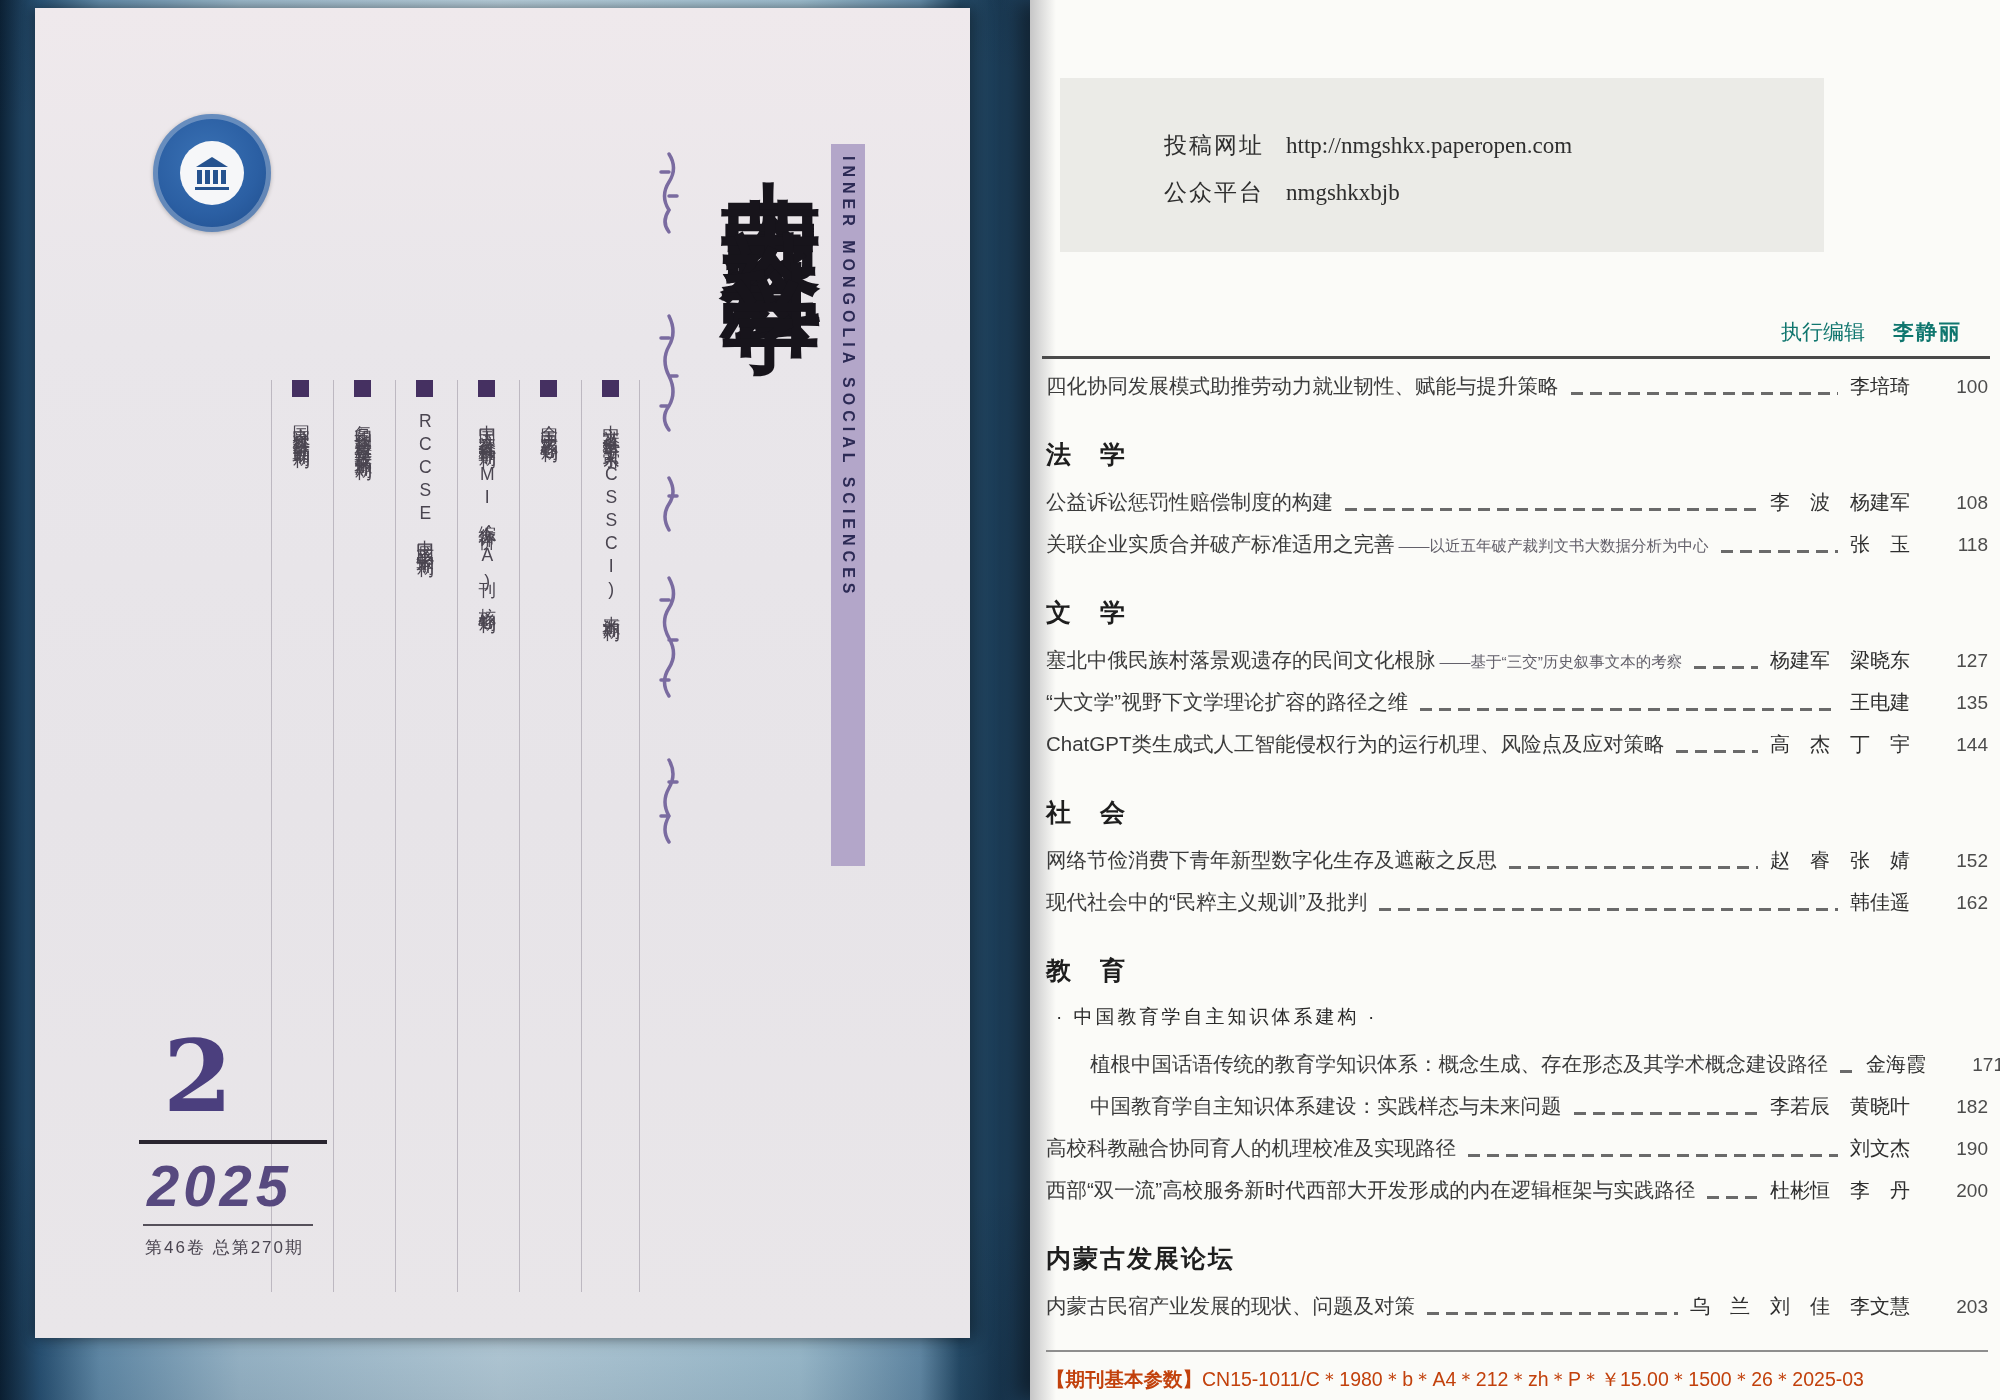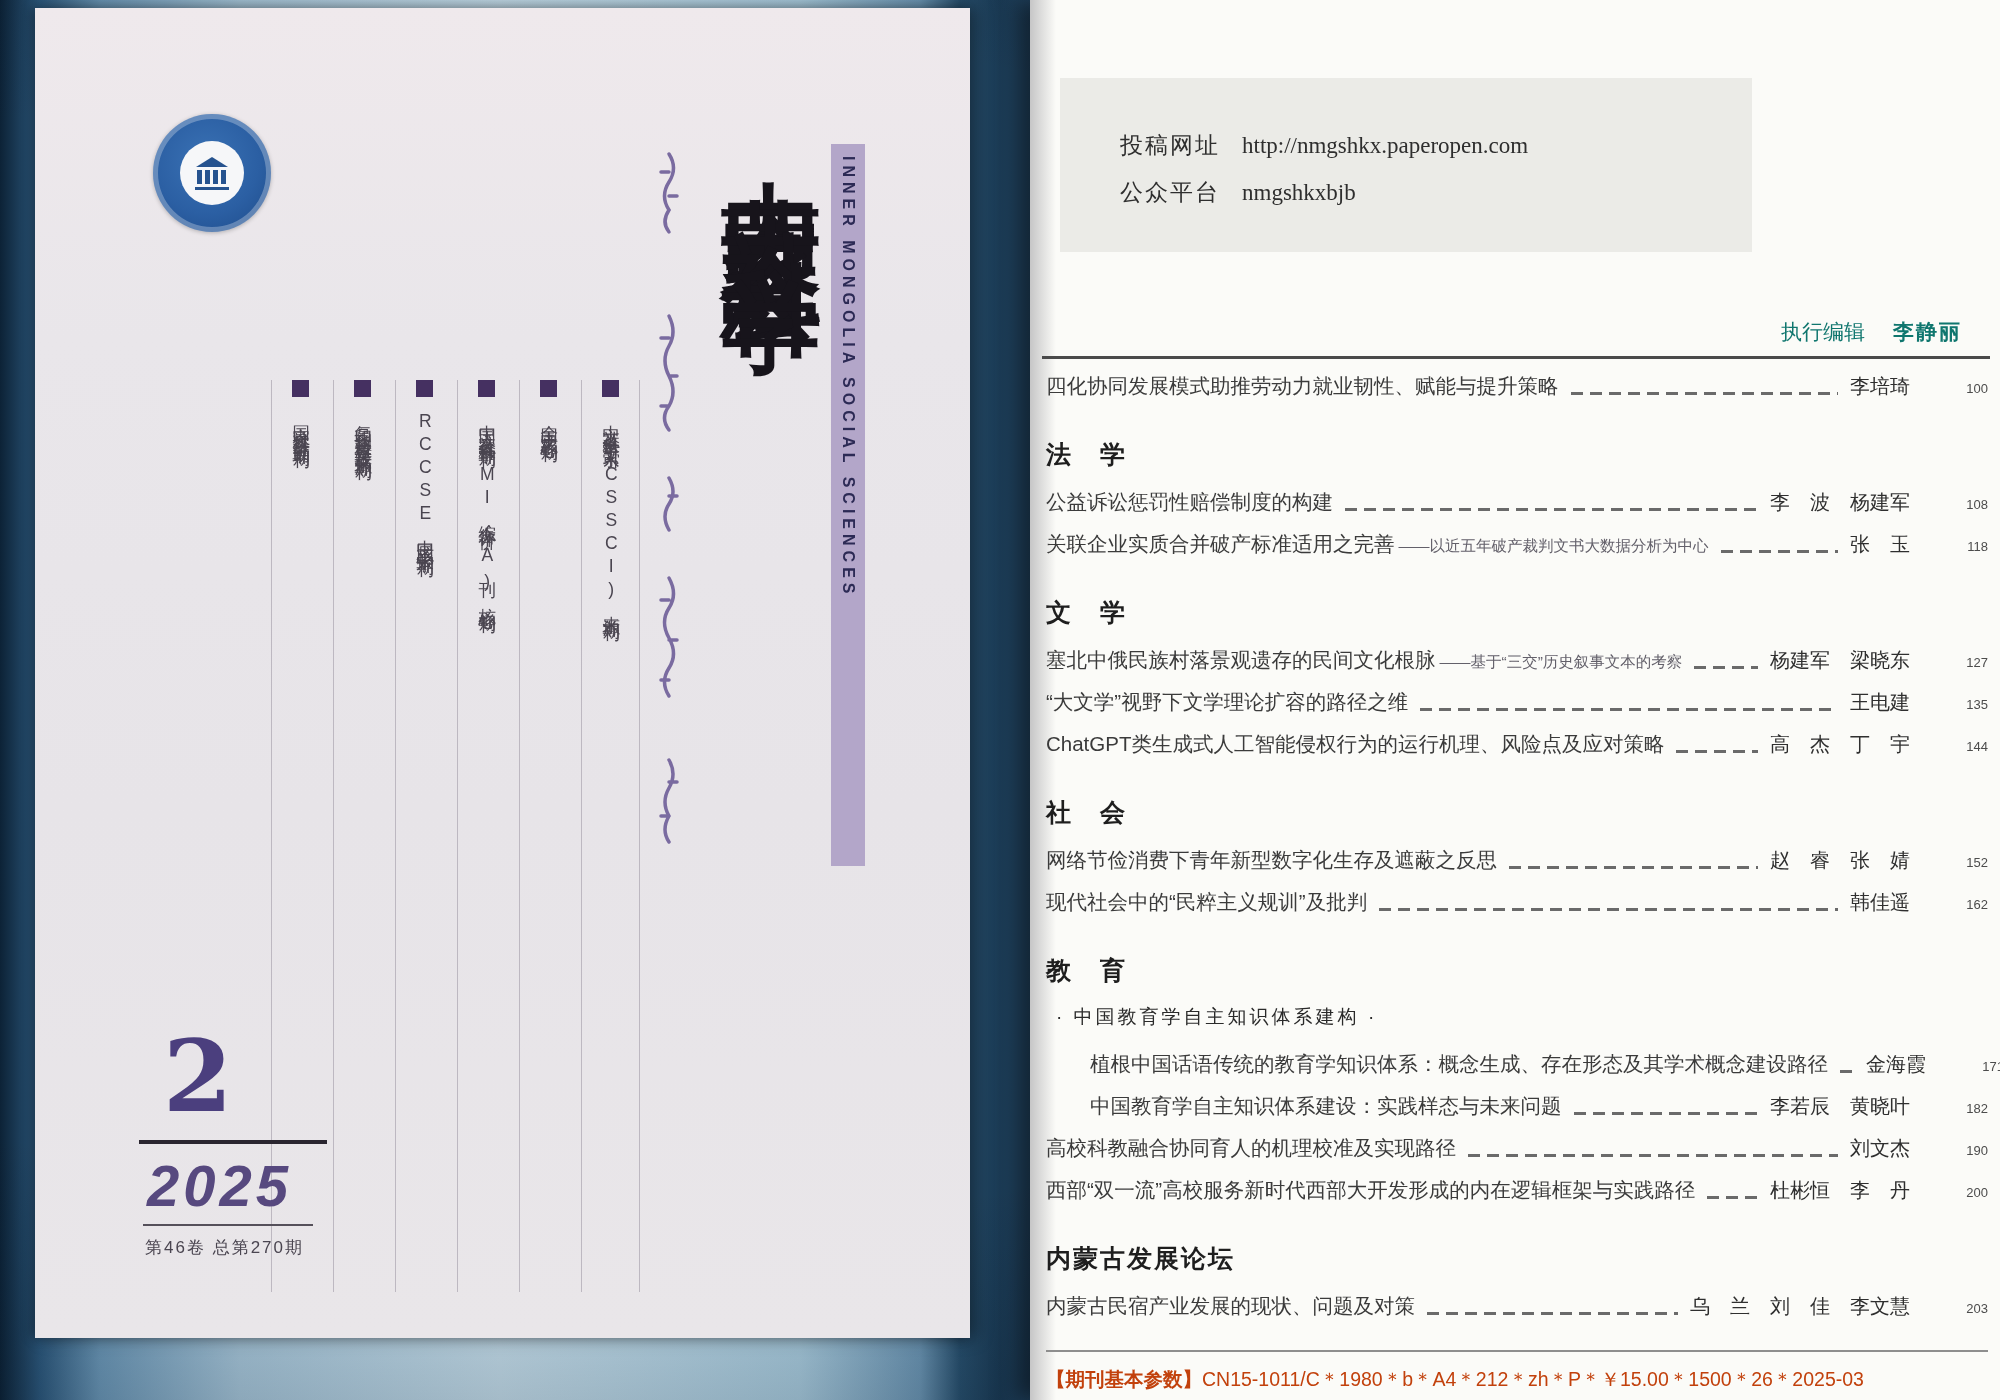--- a/index.html
+++ b/index.html
@@ -82,40 +82,40 @@
   
   .page{
     position:absolute;left:1030px;top:0;width:970px;height:1400px;
     background:#fbfbf8;z-index:2;
     box-shadow:-12px 0 20px rgba(0,0,0,.5);
   }
   .page::before{content:"";position:absolute;left:0;top:0;bottom:0;width:26px;
     background:linear-gradient(90deg,rgba(60,60,70,.28),rgba(60,60,70,0));}
 
   .notice-box{
-    position:absolute;left:30px;top:78px;width:692px;height:174px;background:#ebebe7;
-    padding:44px 0 0 60px;box-sizing:border-box;
+    position:absolute;left:30px;top:78px;width:764px;height:174px;background:#ebebe7;
+    padding:44px 0 0 104px;box-sizing:border-box;
   }
   .notice-row{font-size:23px;color:#2e2e2e;line-height:46px;white-space:pre;}
   .notice-row .lbl{letter-spacing:2px;}
   .notice-row .val{font-family:"Liberation Serif",serif;margin-left:22px;}
 
   .editor-line{position:absolute;right:38px;top:318px;font-size:21px;color:#0f766e;}
   .editor-line .ed-name{font-weight:bold;margin-left:28px;letter-spacing:2px;}
   .top-rule{position:absolute;left:12px;right:10px;top:356px;height:3px;background:#4a4a4a;}
 
   .toc{position:absolute;left:16px;right:12px;top:372px;}
   .row{display:flex;align-items:baseline;height:42px;white-space:nowrap;}
   .row.ind{padding-left:44px;}
   .row .t{font-size:20.5px;color:#3b3b3b;flex:0 0 auto;}
   .row .sub{font-size:15.5px;color:#63606a;margin-left:4px;flex:0 0 auto;}
   .row .leader{flex:1 1 0;min-width:14px;height:3px;margin:0 12px;align-self:center;
     background:repeating-linear-gradient(90deg,#6a6a6a 0 12px,transparent 12px 19px);}
   .row .authors{font-size:20px;color:#2f2f2f;margin-right:30px;flex:0 0 auto;}
-  .row .pg{width:48px;text-align:right;font-size:13px;color:#4c4c4c;flex:0 0 auto;}
+  .row .pg{width:48px;text-align:right;font-size:19px;color:#4c4c4c;flex:0 0 auto;}
   .sec-h{margin:24px 0 14px;font-size:25px;font-weight:bold;color:#1e1e1e;letter-spacing:2px;height:36px;font-family:Liberation Serif, serif;}
   .sec-sub{margin:10px 0 6px;padding-left:10px;font-size:19px;font-weight:normal;color:#2a2a2a;letter-spacing:3px;height:40px;}
   .bottom-rule{margin-top:16px;height:2px;background:#8e8e8e;}
   .params{margin-top:14px;font-size:19.5px;color:#c2410c;white-space:nowrap;}
   .params .pb{font-weight:bold;}
 </style>
 </head>
 <body>
 
 <div class="cover">

